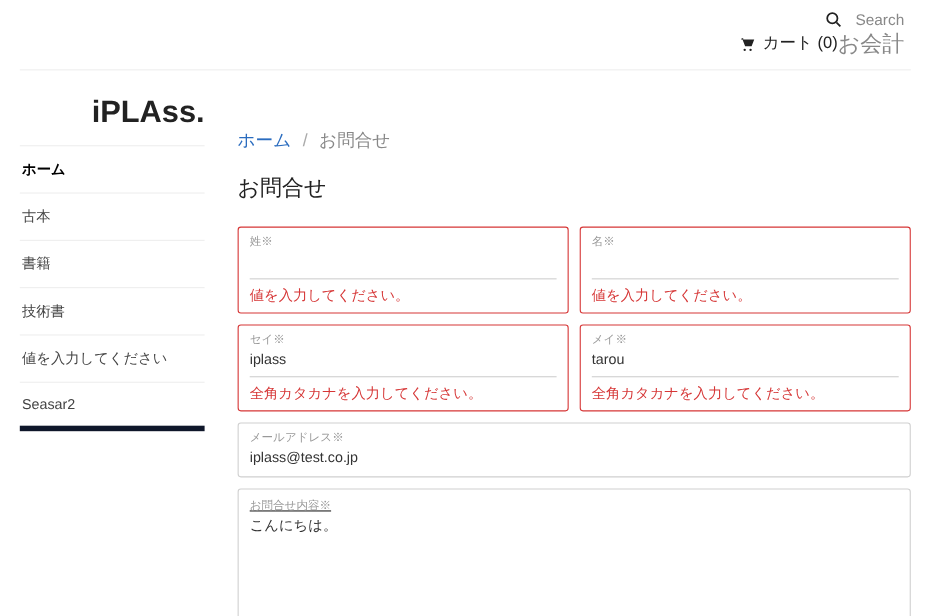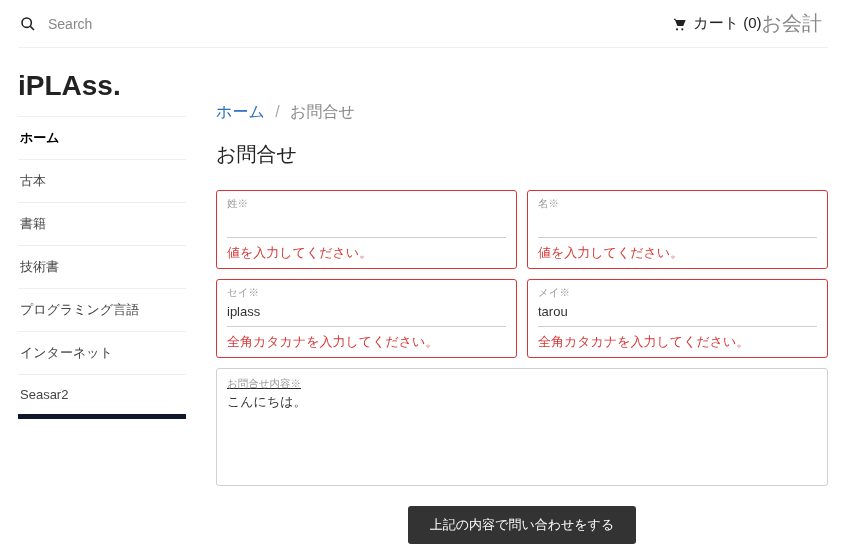--- a/index.html
+++ b/index.html
@@ -1,28 +1,28 @@
 <!DOCTYPE html>
 <html><head>
 <meta charset="utf-8">
 <style>
   * { box-sizing: border-box; margin: 0; padding: 0; }
   body { font-family: "ヒラギノ角ゴ Pro W3","Hiragino Kaku Gothic Pro","メイリオ",Meiryo,Arial,sans-serif; background:#fff; color:#222; width:846px; }
-  .topbar { display:flex; align-items:center; padding:10px 24px 10px 20px; }
+  .topbar { display:flex; align-items:flex-end; padding:10px 24px 10px 20px;flex-direction:column; }
   .search-wrap { display:flex; align-items:center; gap:12px; flex:1; }
   .search-icon svg { width:16px; height:16px; display:block; }
   .search-text { color:#888; font-size:14px; }
   .top-right { display:flex; align-items:center; }
   .cart-wrap { display:flex; align-items:center; gap:6px; color:#222; font-size:15px; }
   .cart-icon svg { width:16px; height:16px; display:block; }
   .checkout-link { color:#888; font-size:20px; }
   .hr-thin { height:1px; background:#eee; margin:0 18px 8px; }
   .content-wrap { display:flex; padding: 8px 18px 30px; gap:30px; }
   .sidebar { width:168px; flex:0 0 168px; }
-  .brand { font-size:28px; font-weight:800; font-family: Arial, sans-serif; letter-spacing:0px; padding: 6px 0 14px; }
+  .brand { font-size:28px; font-weight:800; font-family: Arial, sans-serif; letter-spacing:0px; padding: 6px 0 14px; text-align: right; }
   .nav-list { list-style:none; }
   .nav-item { padding:12px 2px; border-top:1px solid #eee; font-size:13px; color:#444; cursor:pointer; }
   .nav-item:last-child { border-bottom:5px solid #0f172a; }
   .nav-item.active { font-weight:700; color:#000; }
   .main { flex:1; padding-top: 38px; }
   .breadcrumb { font-size:16px; margin-bottom:18px; }
   .breadcrumb a { color:#2a6cbf; text-decoration:none; }
   .breadcrumb .sep { color:#aaa; margin:0 6px; }
   .breadcrumb .current { color:#888; }
   .page-title { font-size:20px; font-weight:400; margin-bottom:22px; }
@@ -70,22 +70,21 @@
 <div class="hr-thin"></div>
 
 <div class="content-wrap">
   <aside class="sidebar">
     <div class="brand">iPLAss.</div>
     <ul class="nav-list">
       <li class="nav-item active">ホーム</li>
       <li class="nav-item">古本</li>
       <li class="nav-item">書籍</li>
       <li class="nav-item">技術書</li>
-      <li class="nav-item">プログラミング言語</li>
-      <li class="nav-item">インターネット</li>
+      <li class="nav-item">値を入力してください</li>
       <li class="nav-item">Seasar2</li>
     </ul>
   </aside>
 
   <main class="main">
     <div class="breadcrumb">
       <a href="#">ホーム</a>
       <span class="sep">/</span>
       <span class="current">お問合せ</span>
     </div>
@@ -127,20 +126,28 @@
         <div class="field has-error-box">
           <div class="inner-row">
             <span class="field-label">メイ※</span>
             <input class="field-input" value="tarou" style="">
           </div>
           <div class="err-msg">全角カタカナを入力してください。</div>
         </div>
       </div>
     </div>
 
+    <div class="form-row">
+      <div class="form-col" style="flex:1 1 100%;">
+        <div class="field">
+          <span class="field-label">メールアドレス※</span>
+          <input class="field-input" value="iplass@test.co.jp" style="">
+        </div>
+      </div>
+    </div>
 
     <div class="form-row">
       <div class="form-col" style="flex:1 1 100%;text-decoration:underline;">
         <div class="textarea-wrap">
           <span class="field-label">お問合せ内容※</span>
           <textarea style="">こんにちは。</textarea>
         </div>
       </div>
     </div>
 

